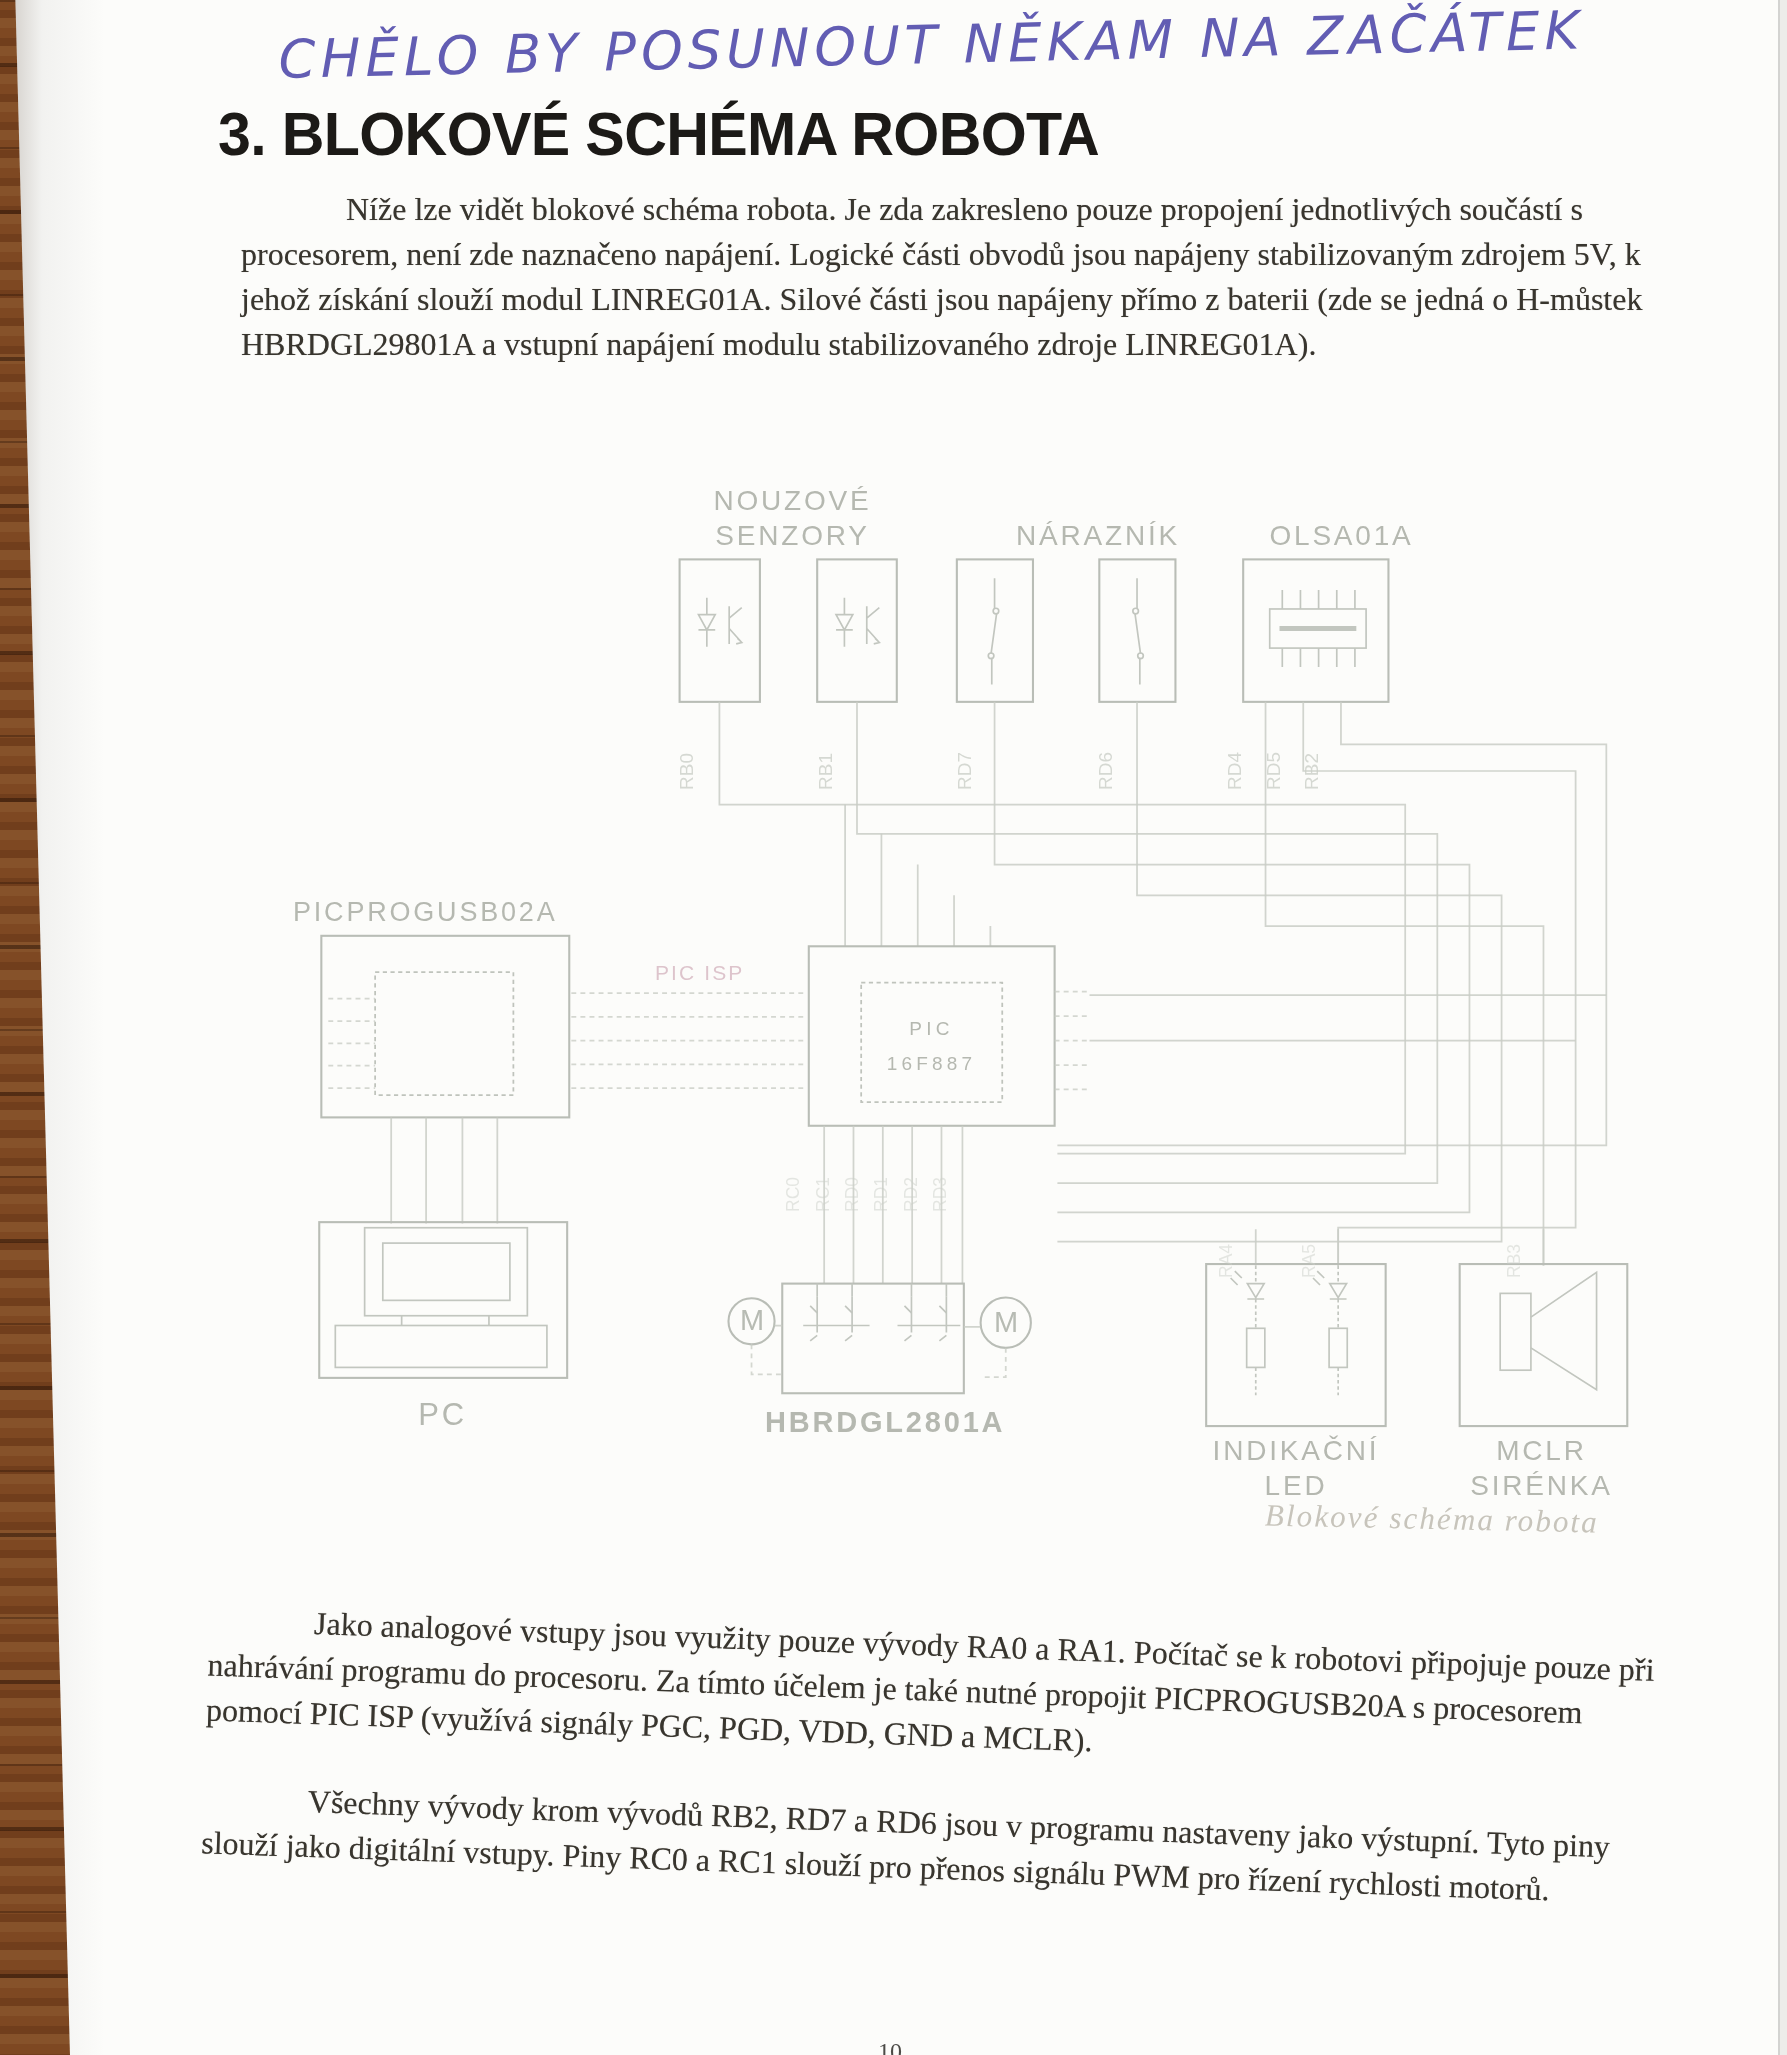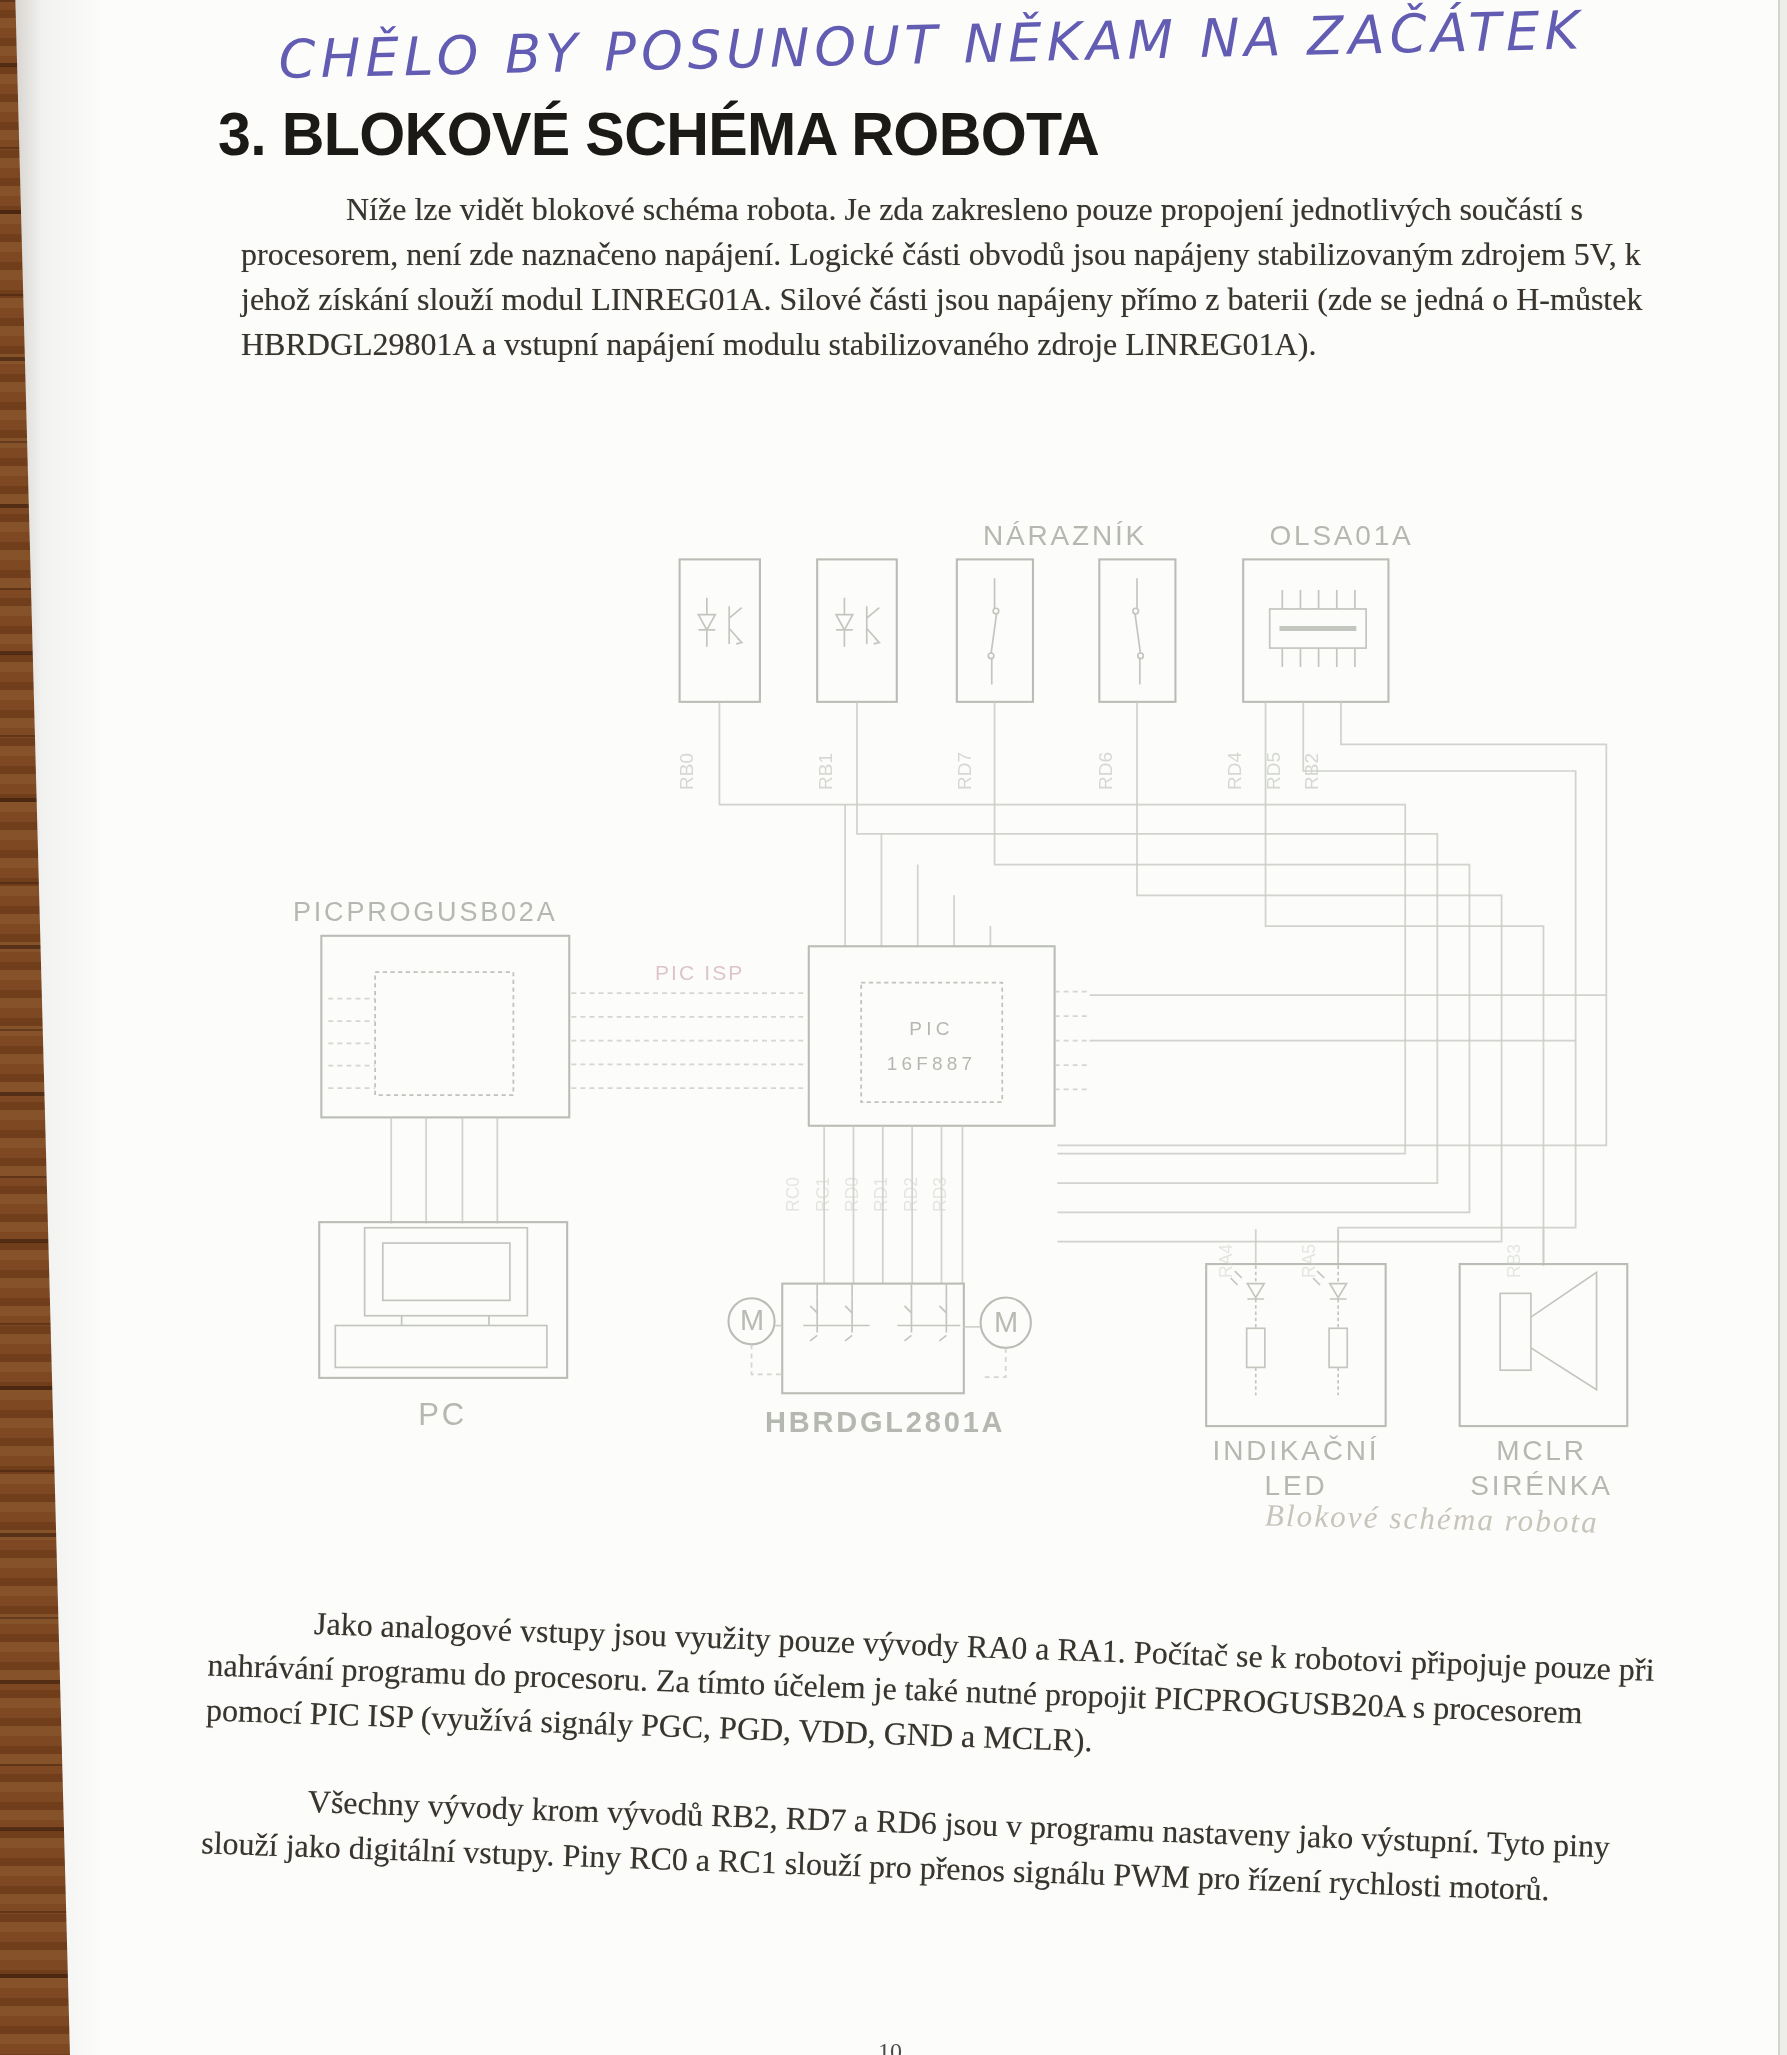--- a/index.html
+++ b/index.html
@@ -171,21 +171,25 @@
 
   <div class="txt hand">CHĚLO BY POSUNOUT NĚKAM NA ZAČÁTEK</div>
   <div class="txt heading">3. BLOKOVÉ SCHÉMA ROBOTA</div>
   <div class="txt para p1">Níže lze vidět blokové schéma robota. Je zda zakresleno pouze propojení jednotlivých součástí s procesorem, není zde naznačeno napájení. Logické části obvodů jsou napájeny stabilizovaným zdrojem 5V, k jehož získání slouží modul LINREG01A. Silové části jsou napájeny přímo z baterii (zde se jedná o H-můstek HBRDGL29801A a vstupní napájení modulu stabilizovaného zdroje LINREG01A).</div>
   <div class="txt tilt">
     <div class="para p2">Jako analogové vstupy jsou využity pouze vývody RA0 a RA1. Počítač se k robotovi připojuje pouze při nahrávání programu do procesoru. Za tímto účelem je také nutné propojit PICPROGUSB20A s procesorem pomocí PIC ISP (využívá signály PGC, PGD, VDD, GND a MCLR).</div>
     <div class="para p3">Všechny vývody krom vývodů RB2, RD7 a RD6 jsou v programu nastaveny jako výstupní. Tyto piny slouží jako digitální vstupy. Piny RC0 a RC1 slouží pro přenos signálu PWM pro řízení rychlosti motorů.</div>
   </div>
   <div class="txt pagenum">10</div>
 
-  <div class="dlabel" style="left:950px;top:518px;width:230px;">NÁRAZNÍK</div>
+  <div class="dlabel" style="left:681px;top:483px;width:223px;">
+    <div>NOUZOVÉ</div>
+    <div>SENZORY</div>
+  </div>
+  <div class="dlabel" style="left:950px;top:518px;width:230px;text-align:right;">NÁRAZNÍK</div>
   <div class="dlabel" style="left:1237px;top:518px;width:209px;">OLSA01A</div>
   <div class="dlabel" style="left:293px;top:895px;width:321px;text-align:left;font-size:27px;">PICPROGUSB02A</div>
   <div class="isp" style="left:655px;top:961px;">PIC ISP</div>
   <div class="dlabel small" style="left:861px;top:1011px;width:141px;">
     <div>PIC</div>
     <div>16F887</div>
   </div>
   <div class="dlabel" style="left:390px;top:1397px;width:105px;font-size:31px;">PC</div>
   <div class="dlabel" style="left:765px;top:1405px;width:216px;font-size:29px;font-weight:bold;">HBRDGL2801A</div>
   <div class="dlabel" style="left:1200px;top:1433px;width:192px;">

